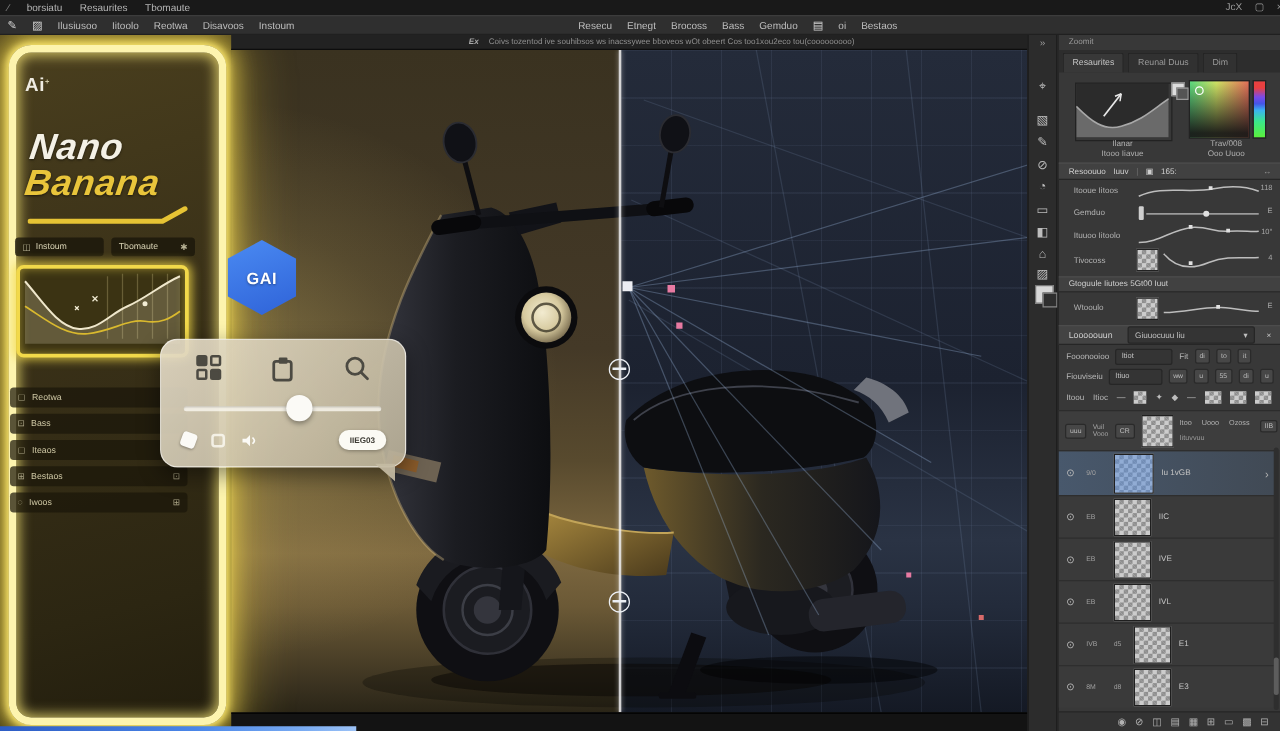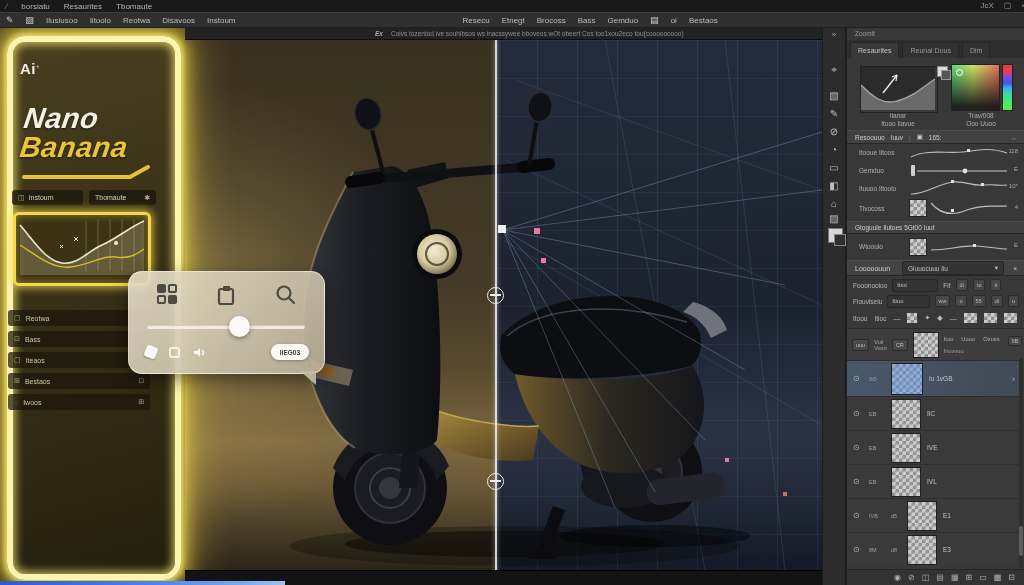--- a/index.html
+++ b/index.html
@@ -258,20 +258,23 @@
         <span class="ricon">⊡</span>
       </div>
       <div class="lp-item">
         <span class="licon">◌</span>
         <span>Iwoos</span>
         <span class="ricon">⊞</span>
       </div>
     </div>
   </div>
 
+  <div class="gai abs">
+      <span>GAI</span>
+    </div>
 
   <div class="canvas abs">
     <div class="canvas-left"></div>
     <div class="canvas-right"></div>
     <svg width="637" height="530">
       <defs>
         <linearGradient id="gBody" x1="0" y1="0" x2="1" y2="0">
           <stop offset="0" stop-color="#35363e"></stop>
             <stop offset=".45" stop-color="#1b1c21"></stop>
             <stop offset="1" stop-color="#0d0e11"></stop>

